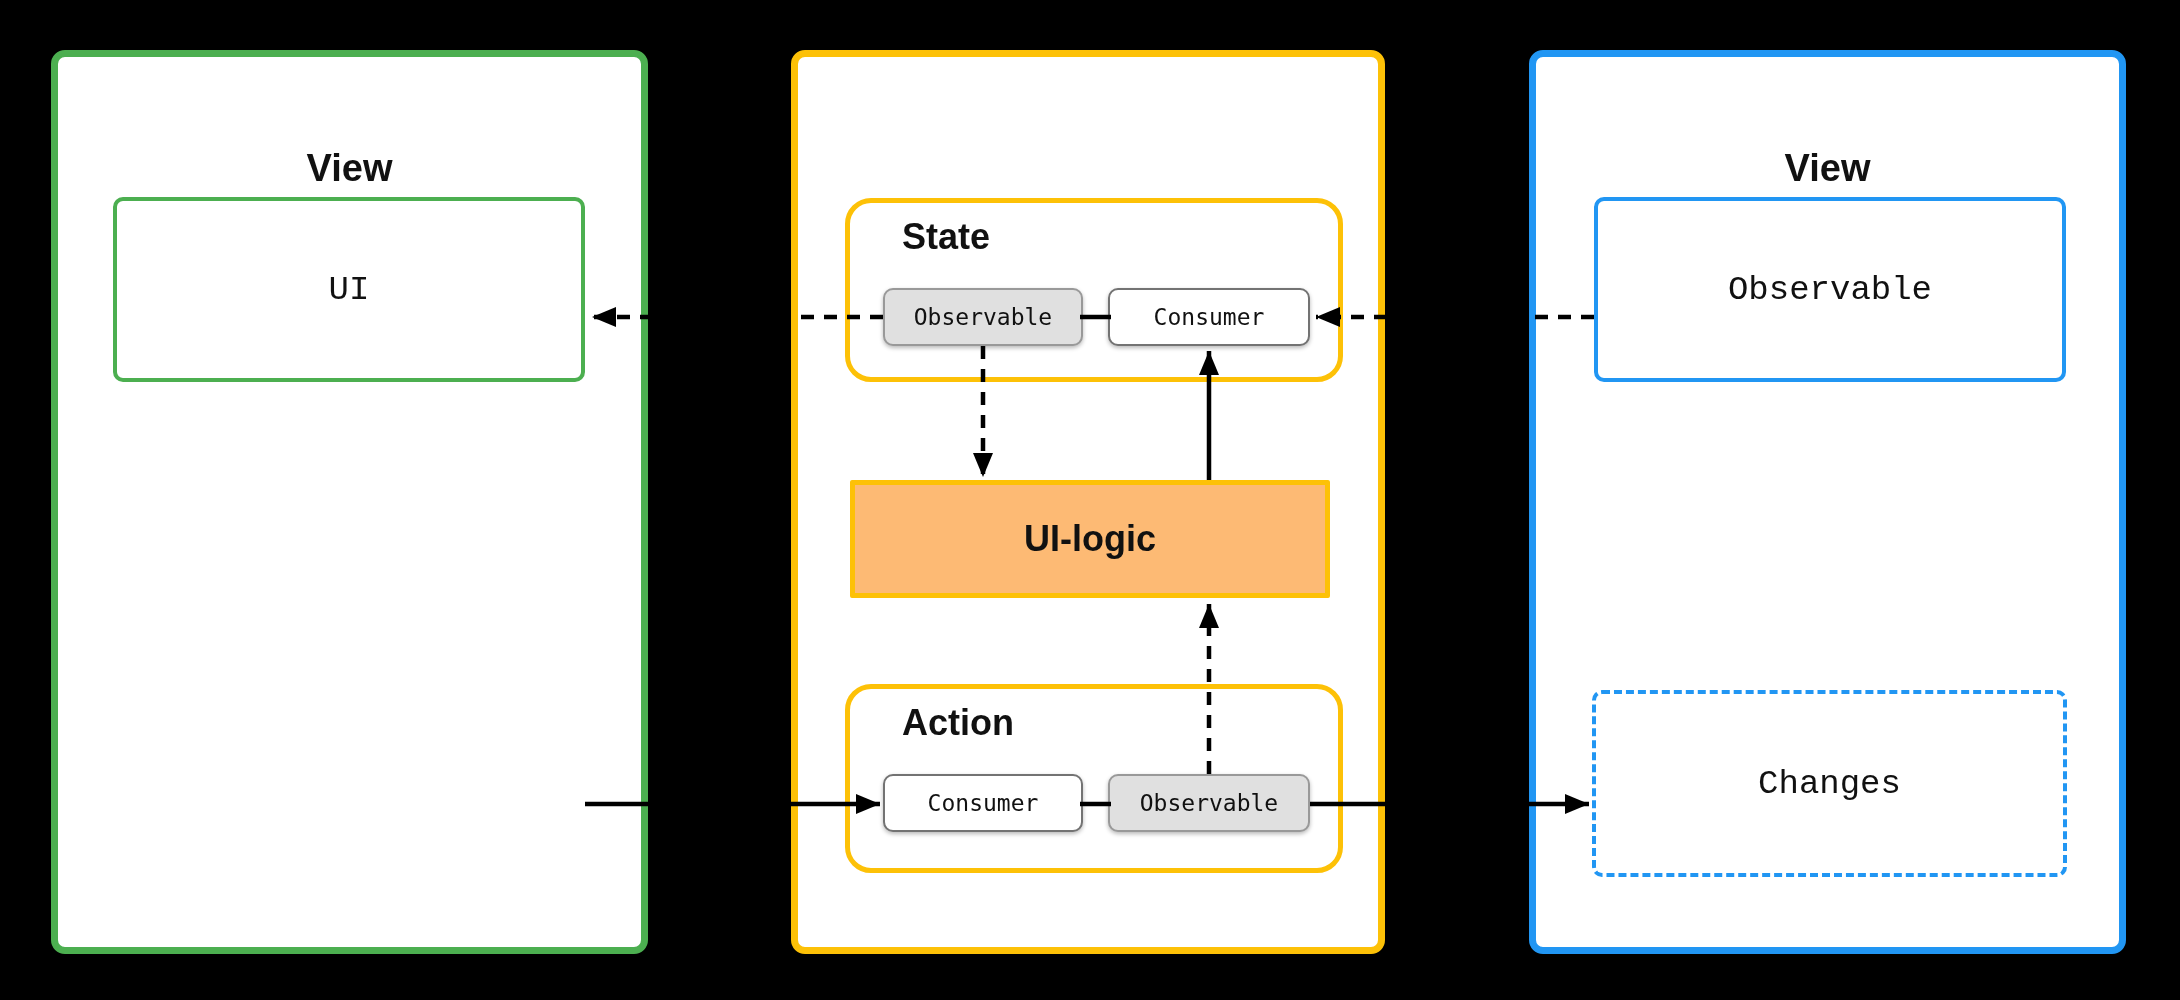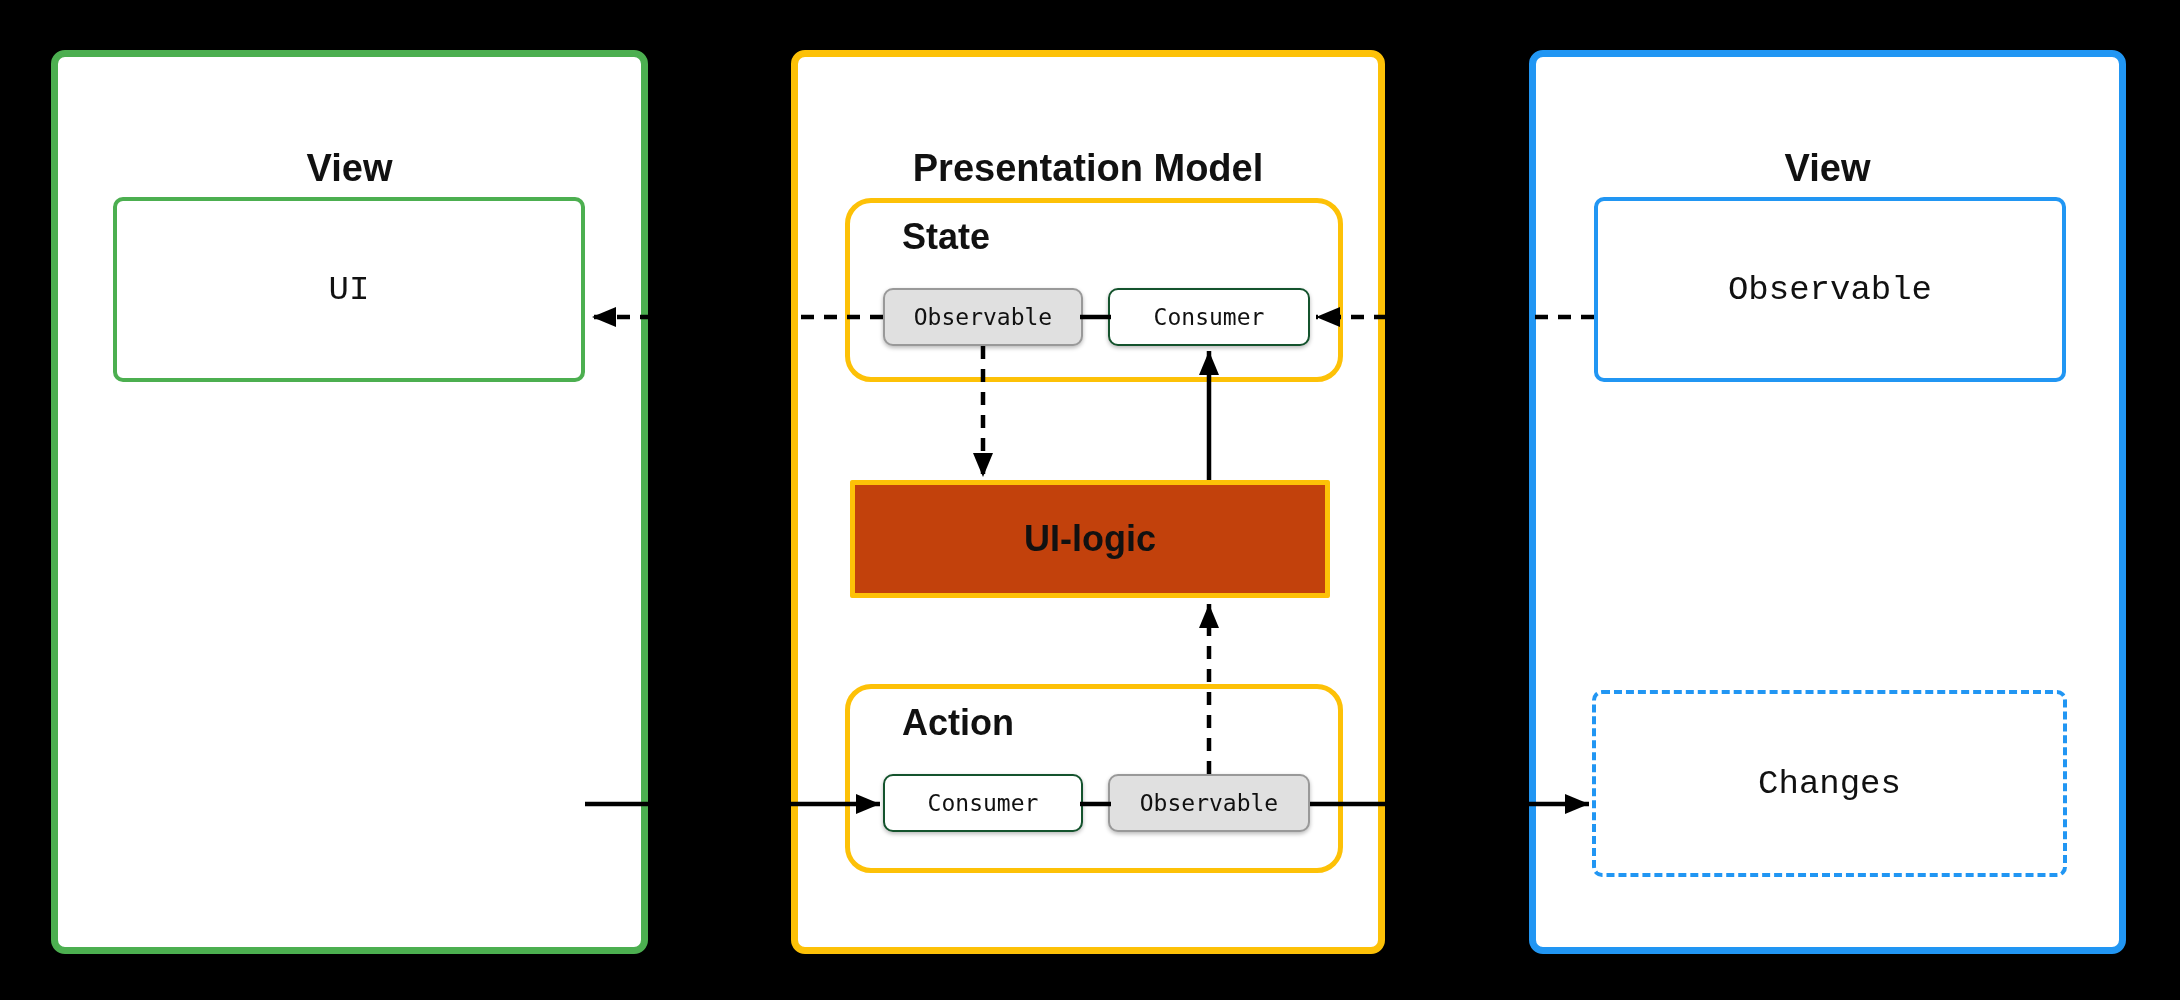--- a/index.html
+++ b/index.html
@@ -26,50 +26,49 @@
   .green-dashed{border:4px dashed #4CAF50;}
   .blue-solid  {border:4px solid #2196F3;}
   .blue-dashed {border:4px dashed #2196F3;justify-content:center;}
   .group{
     position:absolute;box-sizing:border-box;border:5px solid #FDC107;border-radius:26px;background:#fff;
   }
   .group-title{
     position:absolute;left:52px;top:16px;font-size:36px;font-weight:bold;color:#111;line-height:1;
   }
   .uilogic{
-    position:absolute;box-sizing:border-box;border:5px solid #FDC107;border-radius:2px;background:#c2410c;
+    position:absolute;box-sizing:border-box;border:5px solid #FDC107;border-radius:2px;background:#fdba74;
     display:flex;align-items:center;justify-content:center;
     font-size:36px;font-weight:bold;color:#111;
   }
   .pill{
     position:absolute;box-sizing:border-box;border-radius:10px;
     display:flex;align-items:center;justify-content:center;
     font-family:"DejaVu Sans Mono","Liberation Mono",monospace;font-size:23px;color:#111;
     box-shadow:0 2px 4px rgba(0,0,0,0.28);
   }
   .pill.gray {background:#E0E0E0;border:2px solid #999999;}
-  .pill.white{background:#FFFFFF;border:2px solid #14532d;}
+  .pill.white{background:#FFFFFF;border:2px solid #737373;}
   .arrows{position:absolute;left:0;top:0;width:2180px;height:1000px;pointer-events:none;}
   .arrow{stroke:#000;stroke-width:4.5px;fill:none;}
   .arrow.dash{stroke-dasharray:13 10;}
 </style>
 </head>
 <body>
 
 <div class="canvas">
 
   <section class="panel view">
     <div class="panel-title">View</div>
     <div class="big-box green-solid" style="left:55px;top:140px;width:472px;height:185px;">
       <span>UI</span>
     </div>
   </section>
 
   <section class="panel pm">
-    <div class="panel-title">Presentation Model</div>
 
     <div class="group" style="left:47px;top:141px;width:498px;height:184px;">
       <div class="group-title">State</div>
       <div class="pill gray" style="left:33px;top:85px;width:200px;height:58px;">
         <span>Observable</span>
       </div>
       <div class="pill white" style="left:258px;top:85px;width:202px;height:58px;">
         <span>Consumer</span>
       </div>
     </div>

